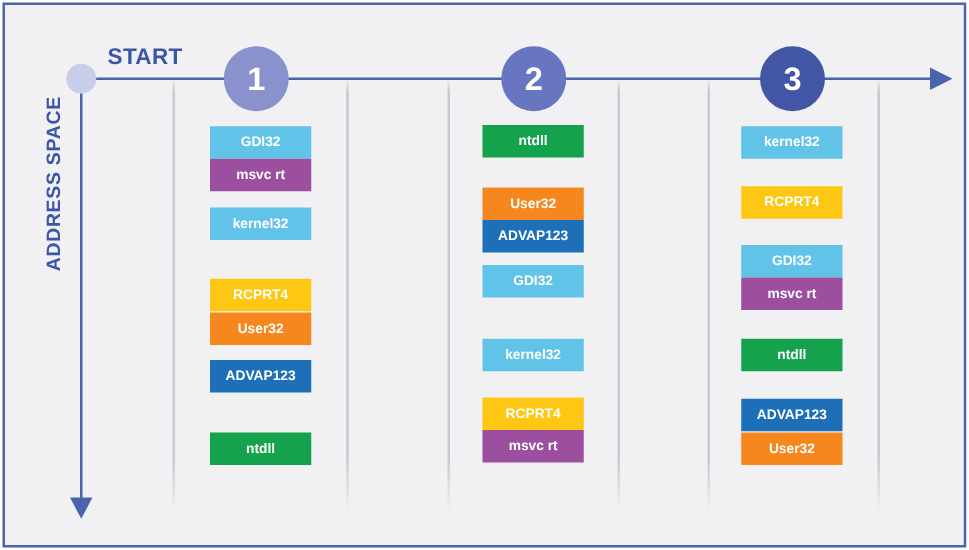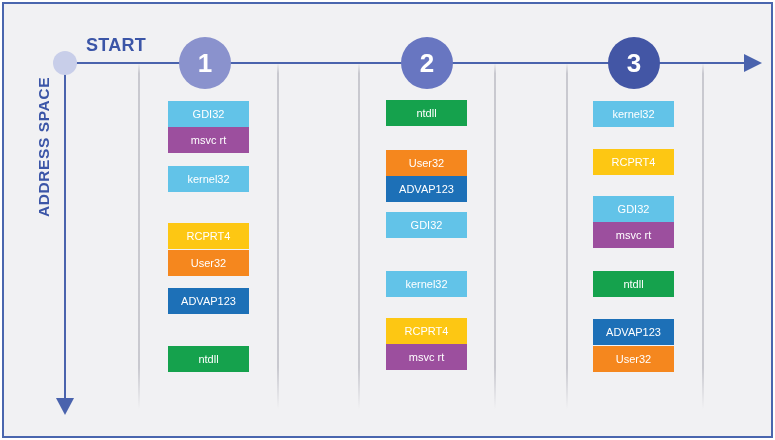--- a/index.html
+++ b/index.html
@@ -42,21 +42,21 @@
     transform:rotate(-90deg);color:#3b55a7;font-size:15.5px;font-weight:bold;letter-spacing:0.6px;
     white-space:nowrap;
   }
   .circle{
     position:absolute;top:37px;width:52px;height:52px;border-radius:50%;
     color:#ffffff;font-size:26px;font-weight:bold;line-height:52px;text-align:center;
     z-index:3;
   }
   .block{
     position:absolute;width:81px;height:26px;line-height:26px;text-align:center;
-    color:#ffffff;font-size:11px;font-weight:normal;z-index:2;
+    color:#ffffff;font-size:11px;font-weight:bold;z-index:2;
   }
 </style>
 </head>
 <body>
 
 <div class="canvas">
   <div class="frame"></div>
 
   <div id="separators">
       <div class="sep" style="left: 138px;"></div>

